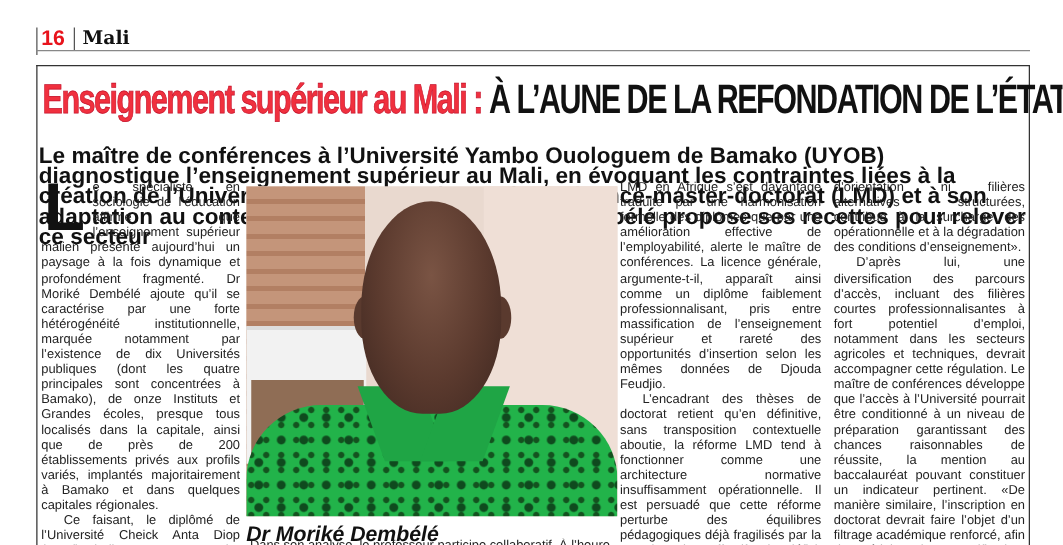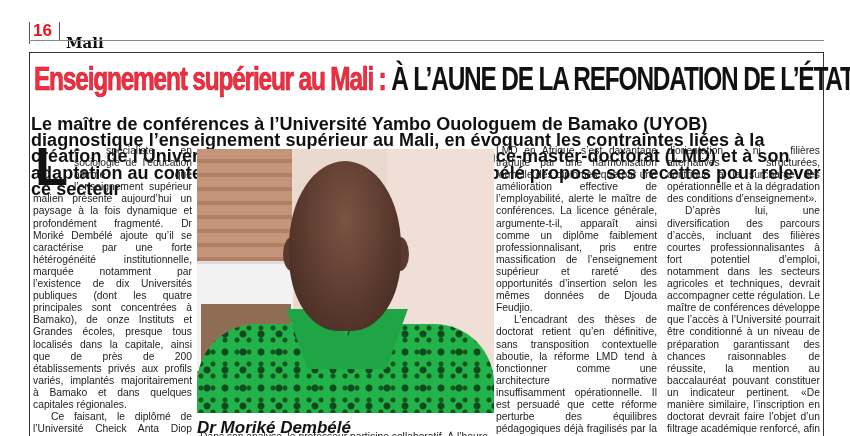--- a/index.html
+++ b/index.html
@@ -4,21 +4,21 @@
   <style>
     * { box-sizing: border-box; margin: 0; padding: 0; }
     html, body { width: 850px; height: 436px; overflow: hidden; background: #ffffff; }
     body { position: relative; font-family: "Liberation Sans", sans-serif; color: #1a1a1a; }
 
     
     .page-header { position: absolute; left: 29px; top: 18px; width: 800px; height: 26px; }
     .page-header .left-tick { position: absolute; left: 0; top: 4px; width: 1px; height: 22px; background: #555; }
     .page-num { position: absolute; left: 4px; top: 3px; font-family: "Liberation Sans", sans-serif; font-weight: bold; font-size: 17px; color: #e8141c; letter-spacing: 0px; }
     .page-header .sep { position: absolute; left: 30px; top: 4px; width: 1px; height: 18px; background: #555; }
-    .section-name { position: absolute; left: 37px; top: 16px; font-family: "DejaVu Serif", serif; font-weight: bold; font-size: 15px; color: #111; }
+    .section-name { position: absolute; left: 37px; top: 3px; font-family: "DejaVu Serif", serif; font-weight: bold; font-size: 15px; color: #111; }
     .header-rule { position: absolute; left: 29px; top: 40px; width: 795px; height: 1px; background: #888; }
 
     
     .frame { position: absolute; left: 29px; top: 52px; width: 795px; height: 400px; border: 1px solid #333; border-bottom: none; }
 
     
     .headline { position: absolute; left: 34px; top: 58px; width: 790px; height: 42px; white-space: nowrap; font-family: "Liberation Sans", sans-serif; font-weight: bold; font-size: 33px; line-height: 42px; letter-spacing: -1.6px; transform: scaleX(0.74); transform-origin: left top; }
     .headline .red { color: #f0303e; -webkit-text-stroke: 0.6px #c4102a; }
     .headline .black { color: #111; }
 

